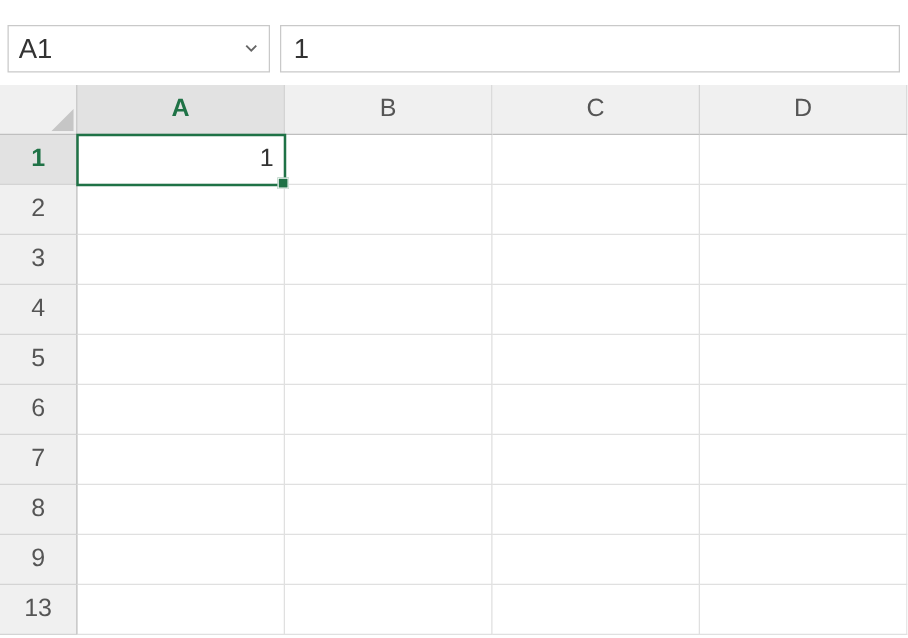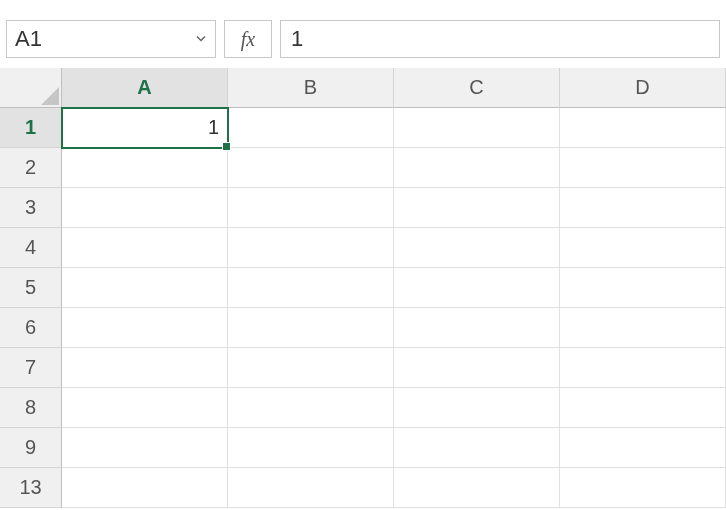--- a/index.html
+++ b/index.html
@@ -155,23 +155,20 @@
 
 <div class="formula-bar">
   <div class="name-box">
     <input type="text" value="A1" style="">
     <span class="caret">
       <svg width="12" height="12" viewBox="0 0 12 12">
           <path d="M2 4 L6 8 L10 4" stroke="#666" stroke-width="1.5" fill="none"></path>
         </svg>
     </span>
   </div>
-  <div class="fx-box">
-    <span>fx</span>
-  </div>
   <div class="formula-input">
     <input type="text" value="1" style="">
   </div>
 </div>
 
 <div class="sheet">
   <div class="corner">
     <svg width="18" height="18" viewBox="0 0 18 18">
         <path d="M18 0 L18 18 L0 18 Z" fill="#c6c6c6"></path>
       </svg>

